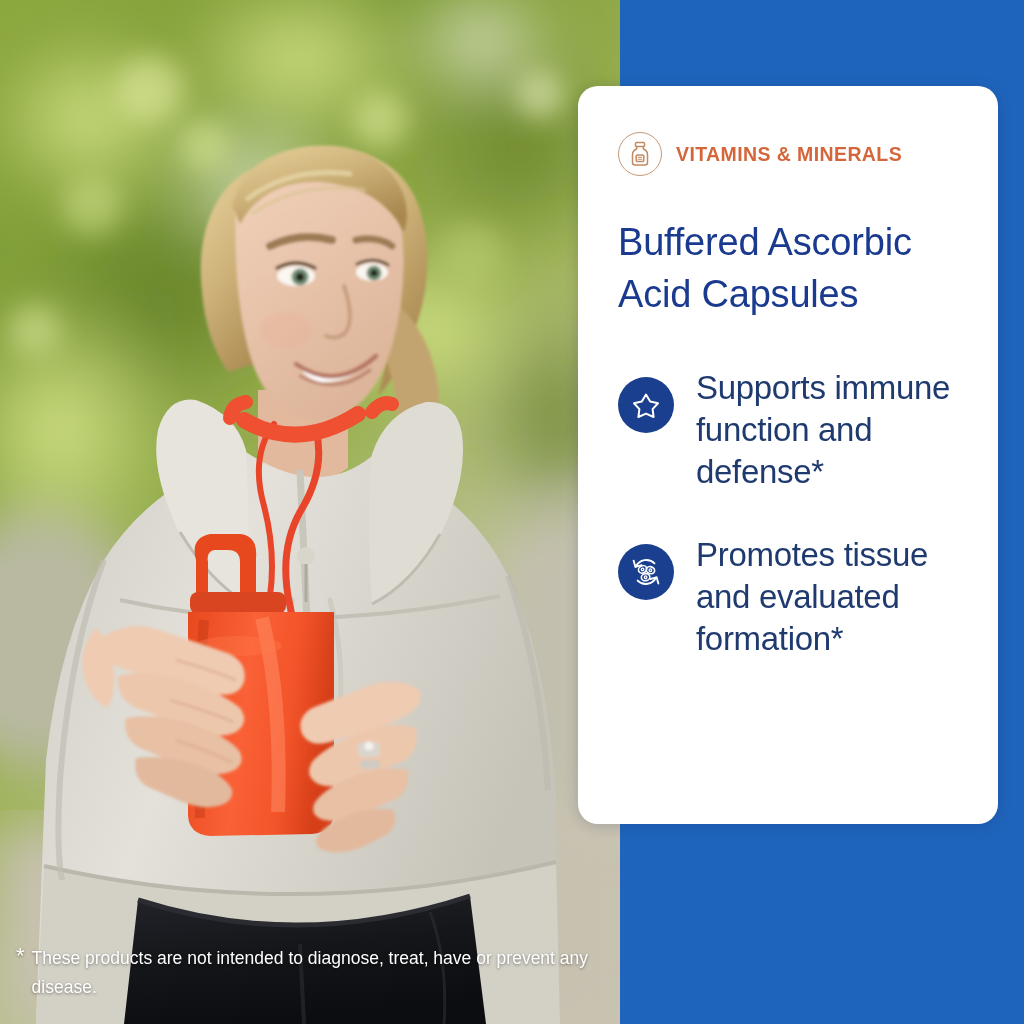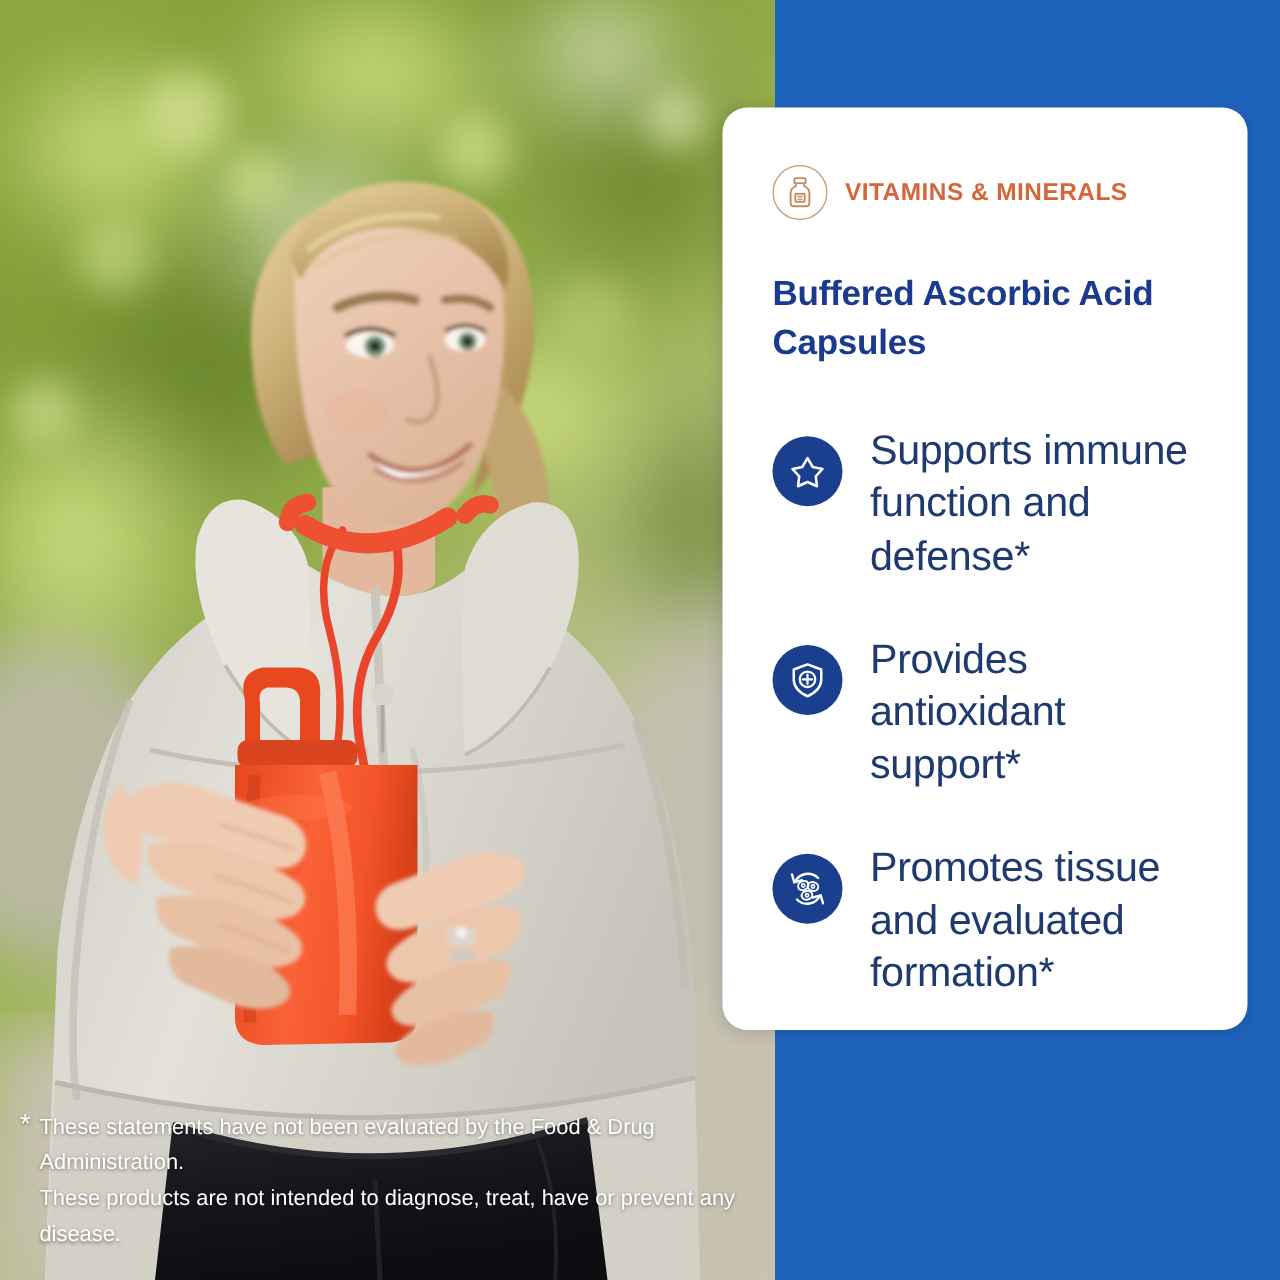--- a/index.html
+++ b/index.html
@@ -52,22 +52,22 @@
     font-size:19.5px;
     font-weight:bold;
     letter-spacing:.4px;
     white-space:nowrap;
   }
 
   
   .product-title {
     margin-top:40px;
     color:#1A3A8F;
-    font-size:28px;
-    font-weight:bold;
+    font-size:38px;
+    font-weight:normal;
     line-height:1.38;
     letter-spacing:-.2px;
     max-width:330px;
   }
 
   
   .benefits { margin-top:46px; display:flex; flex-direction:column; gap:40px; }
   .benefit { display:flex; align-items:flex-start; gap:22px; }
   .benefit-icon {
     width:56px; height:56px; flex:0 0 56px;
@@ -326,30 +326,20 @@
 
       <div class="benefit">
         <span class="benefit-icon">
           <svg width="32" height="32" viewBox="0 0 32 32" fill="none" stroke="#ffffff" stroke-width="2" stroke-linejoin="round">
             <path d="M16 5.5 L20.2 12.6 L28 14.2 L22.6 20.1 L23.6 28 L16 24.6 L8.4 28 L9.4 20.1 L4 14.2 L11.8 12.6 Z"></path>
           </svg>
         </span>
         <span class="benefit-text">Supports immune function and defense*</span>
       </div>
 
-      <div class="benefit">
-        <span class="benefit-icon">
-          <svg width="32" height="32" viewBox="0 0 32 32" fill="none" stroke="#ffffff" stroke-width="2" stroke-linejoin="round">
-            <path d="M16 3.5 L27 7.6 L27 15.6 Q27 24 16 29 Q5 24 5 15.6 L5 7.6 Z"></path>
-            <circle cx="16" cy="15.4" r="6.2" stroke-width="1.8"></circle>
-            <path d="M16 11.6 L16 19.2 M12.2 15.4 L19.8 15.4" stroke-width="1.8" stroke-linecap="round"></path>
-          </svg>
-        </span>
-        <span class="benefit-text">Provides antioxidant support*</span>
-      </div>
 
       <div class="benefit">
         <span class="benefit-icon">
           <svg width="34" height="34" viewBox="0 0 34 34" fill="none" stroke="#ffffff" stroke-width="1.9" stroke-linecap="round">
             <path d="M7 11.5 A11.5 11.5 0 0 1 25.5 8.4"></path>
             <path d="M4.6 5.6 L6.4 11.9 L12.6 10.2"></path>
             <path d="M27 22.6 A11.5 11.5 0 0 1 8.6 25.6"></path>
             <path d="M29.4 28.6 L27.6 22.3 L21.4 24"></path>
             <ellipse cx="13.6" cy="14.4" rx="4.3" ry="3.5" transform="rotate(-28 13.6 14.4)" stroke-width="1.6"></ellipse>
             <ellipse cx="21.4" cy="15.2" rx="4.3" ry="3.5" transform="rotate(18 21.4 15.2)" stroke-width="1.6"></ellipse>
@@ -361,18 +351,17 @@
         </span>
         <span class="benefit-text">Promotes tissue and evaluated formation*</span>
       </div>
 
     </div>
   </div>
 
   <div class="disclaimer">
     <span class="disclaimer-star">*</span>
     <span class="disclaimer-lines">
-      <span class="disclaimer-line">These statements have not been evaluated by the Food &amp; Drug Administration.</span>
       <span class="disclaimer-line">These products are not intended to diagnose, treat, have or prevent any disease.</span>
     </span>
   </div>
 
 </div>
 
 </body></html>

